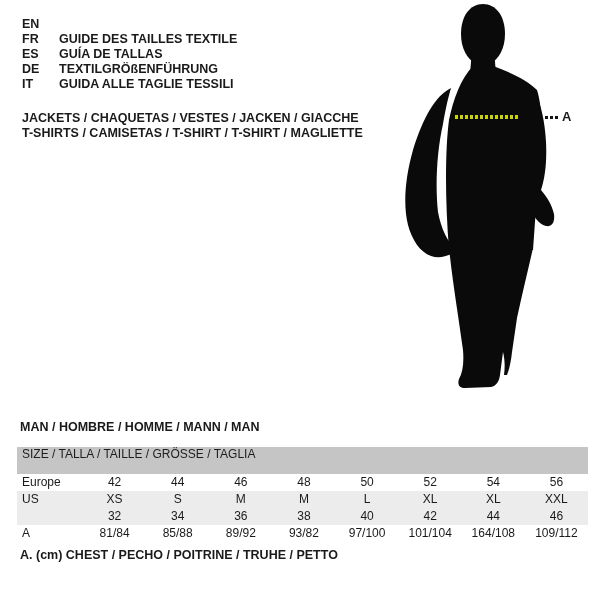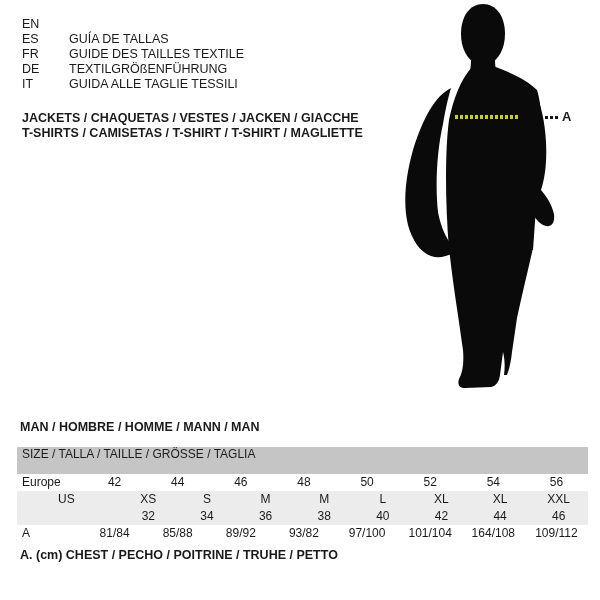--- a/index.html
+++ b/index.html
@@ -2,21 +2,21 @@
 <html><head>
 <meta charset="utf-8">
 <style>
   html,body{margin:0;padding:0;background:#fff;}
   .canvas{
     position:relative;width:600px;height:600px;background:#ffffff;overflow:hidden;
     font-family:"Liberation Sans",sans-serif;color:#1a1a1a;
   }
   
   .lang-block{position:absolute;left:22px;top:17px;}
-  .lang-row{display:flex;height:15px;line-height:15px;font-size:12.5px;font-weight:normal;gap:10px;}
+  .lang-row{display:flex;height:15px;line-height:15px;font-size:12.5px;font-weight:bold;}
   .lang-code{width:37px;}
   
   .cat-block{position:absolute;left:22px;top:111px;}
   .cat-line{height:15px;line-height:15px;font-size:12.5px;font-weight:bold;}
   
   .figure-svg{position:absolute;left:395px;top:0px;width:180px;height:395px;}
   .measure-yellow{
     position:absolute;left:455px;top:115px;width:63px;height:4px;
     background:repeating-linear-gradient(90deg,#c9d400 0 3px,transparent 3px 5px);
   }
@@ -30,43 +30,43 @@
   
   .gender-line{position:absolute;left:20px;top:420px;height:15px;line-height:15px;
     font-size:12.5px;font-weight:bold;}
   
   .size-table{position:absolute;left:17px;top:447px;width:571px;}
   .table-header{
     background:#c5c5c5;height:27px;line-height:15px;font-size:12px;
     padding-left:5px;color:#1d1d1d;
   }
   .t-row{display:flex;height:17px;line-height:17px;font-size:12px;}
-  .t-row.stripe{background:#ececec;padding-left:36px;}
+  .t-row.stripe{background:#ececec;}
   .t-label{width:61px;padding-left:5px;}
   .t-cell{flex:1;text-align:center;}
   
   .footnote{position:absolute;left:20px;top:548px;height:15px;line-height:15px;
     font-size:12.5px;font-weight:bold;}
 </style>
 </head>
 <body>
 
 <div class="canvas">
 
   <div class="lang-block">
     <div class="lang-row">
       <span class="lang-code">EN</span>
     </div>
     <div class="lang-row">
+      <span class="lang-code">FR</span>
+      <span>GUIDE DES TAILLES TEXTILE</span>
+    </div>
+    <div class="lang-row">
       <span class="lang-code">ES</span>
       <span>GUÍA DE TALLAS</span>
-    </div>
-    <div class="lang-row">
-      <span class="lang-code">FR</span>
-      <span>GUIDE DES TAILLES TEXTILE</span>
     </div>
     <div class="lang-row">
       <span class="lang-code">DE</span>
       <span>TEXTILGRÖßENFÜHRUNG</span>
     </div>
     <div class="lang-row">
       <span class="lang-code">IT</span>
       <span>GUIDA ALLE TAGLIE TESSILI</span>
     </div>
   </div>

